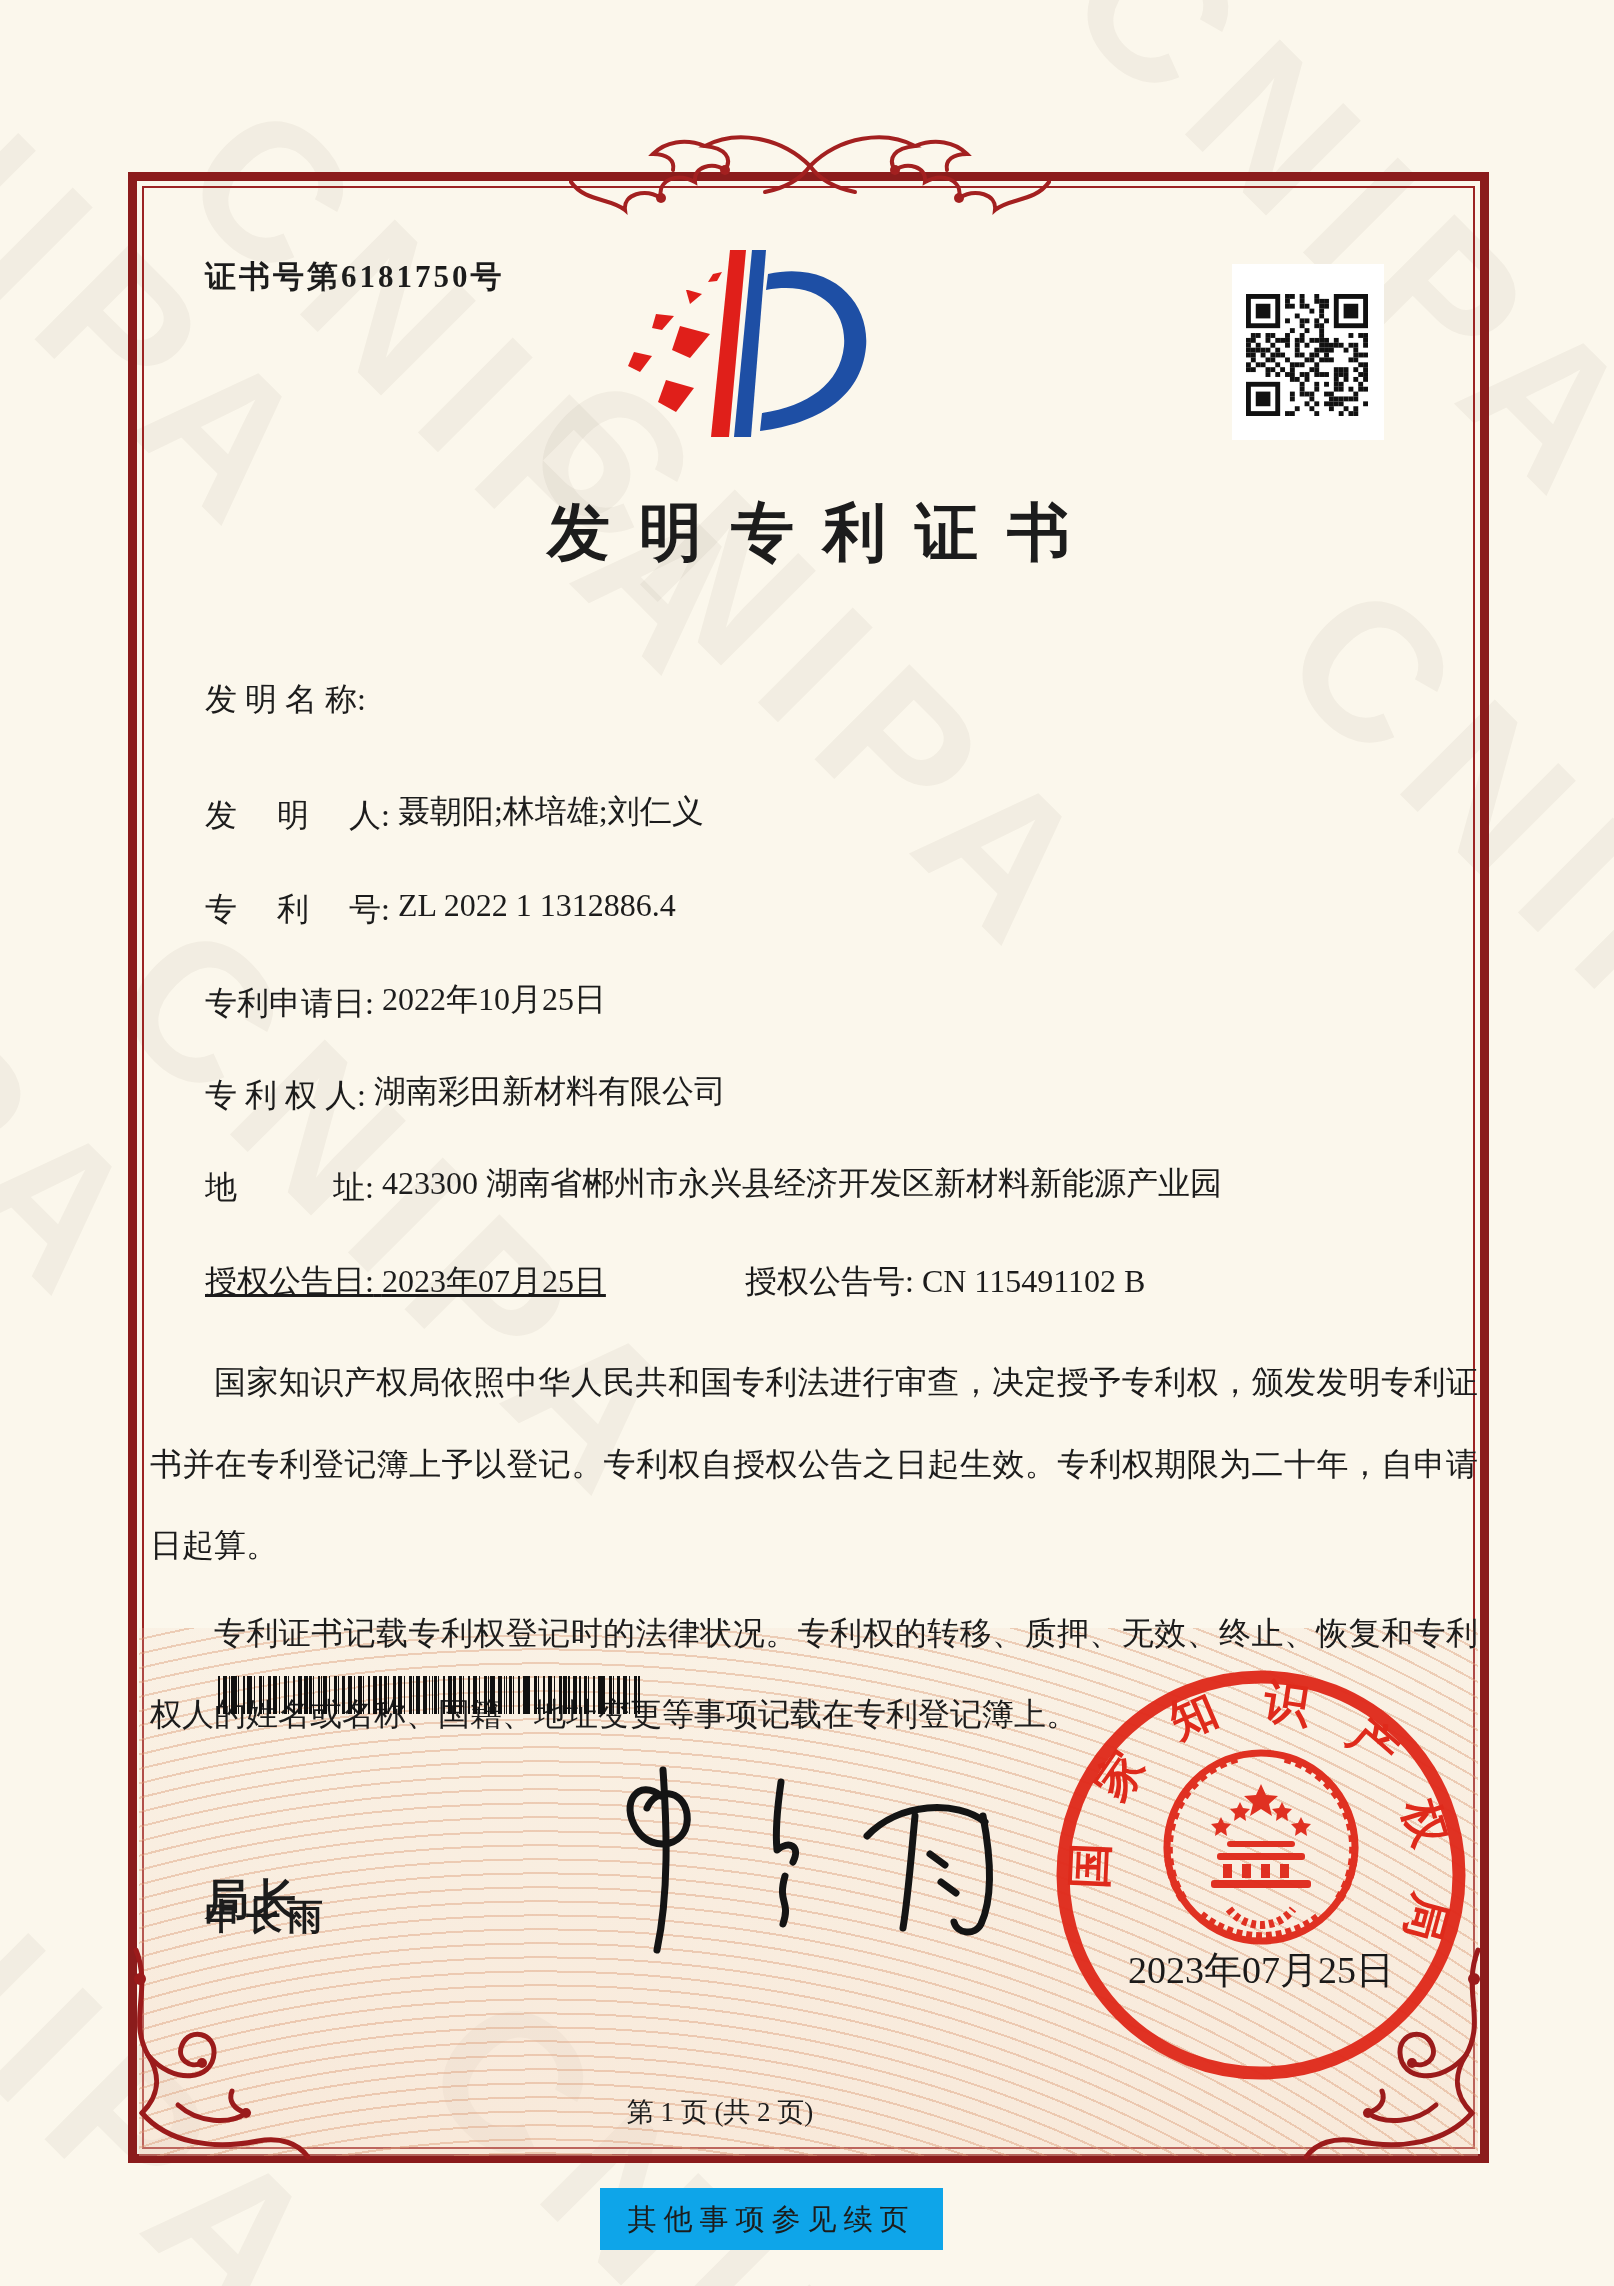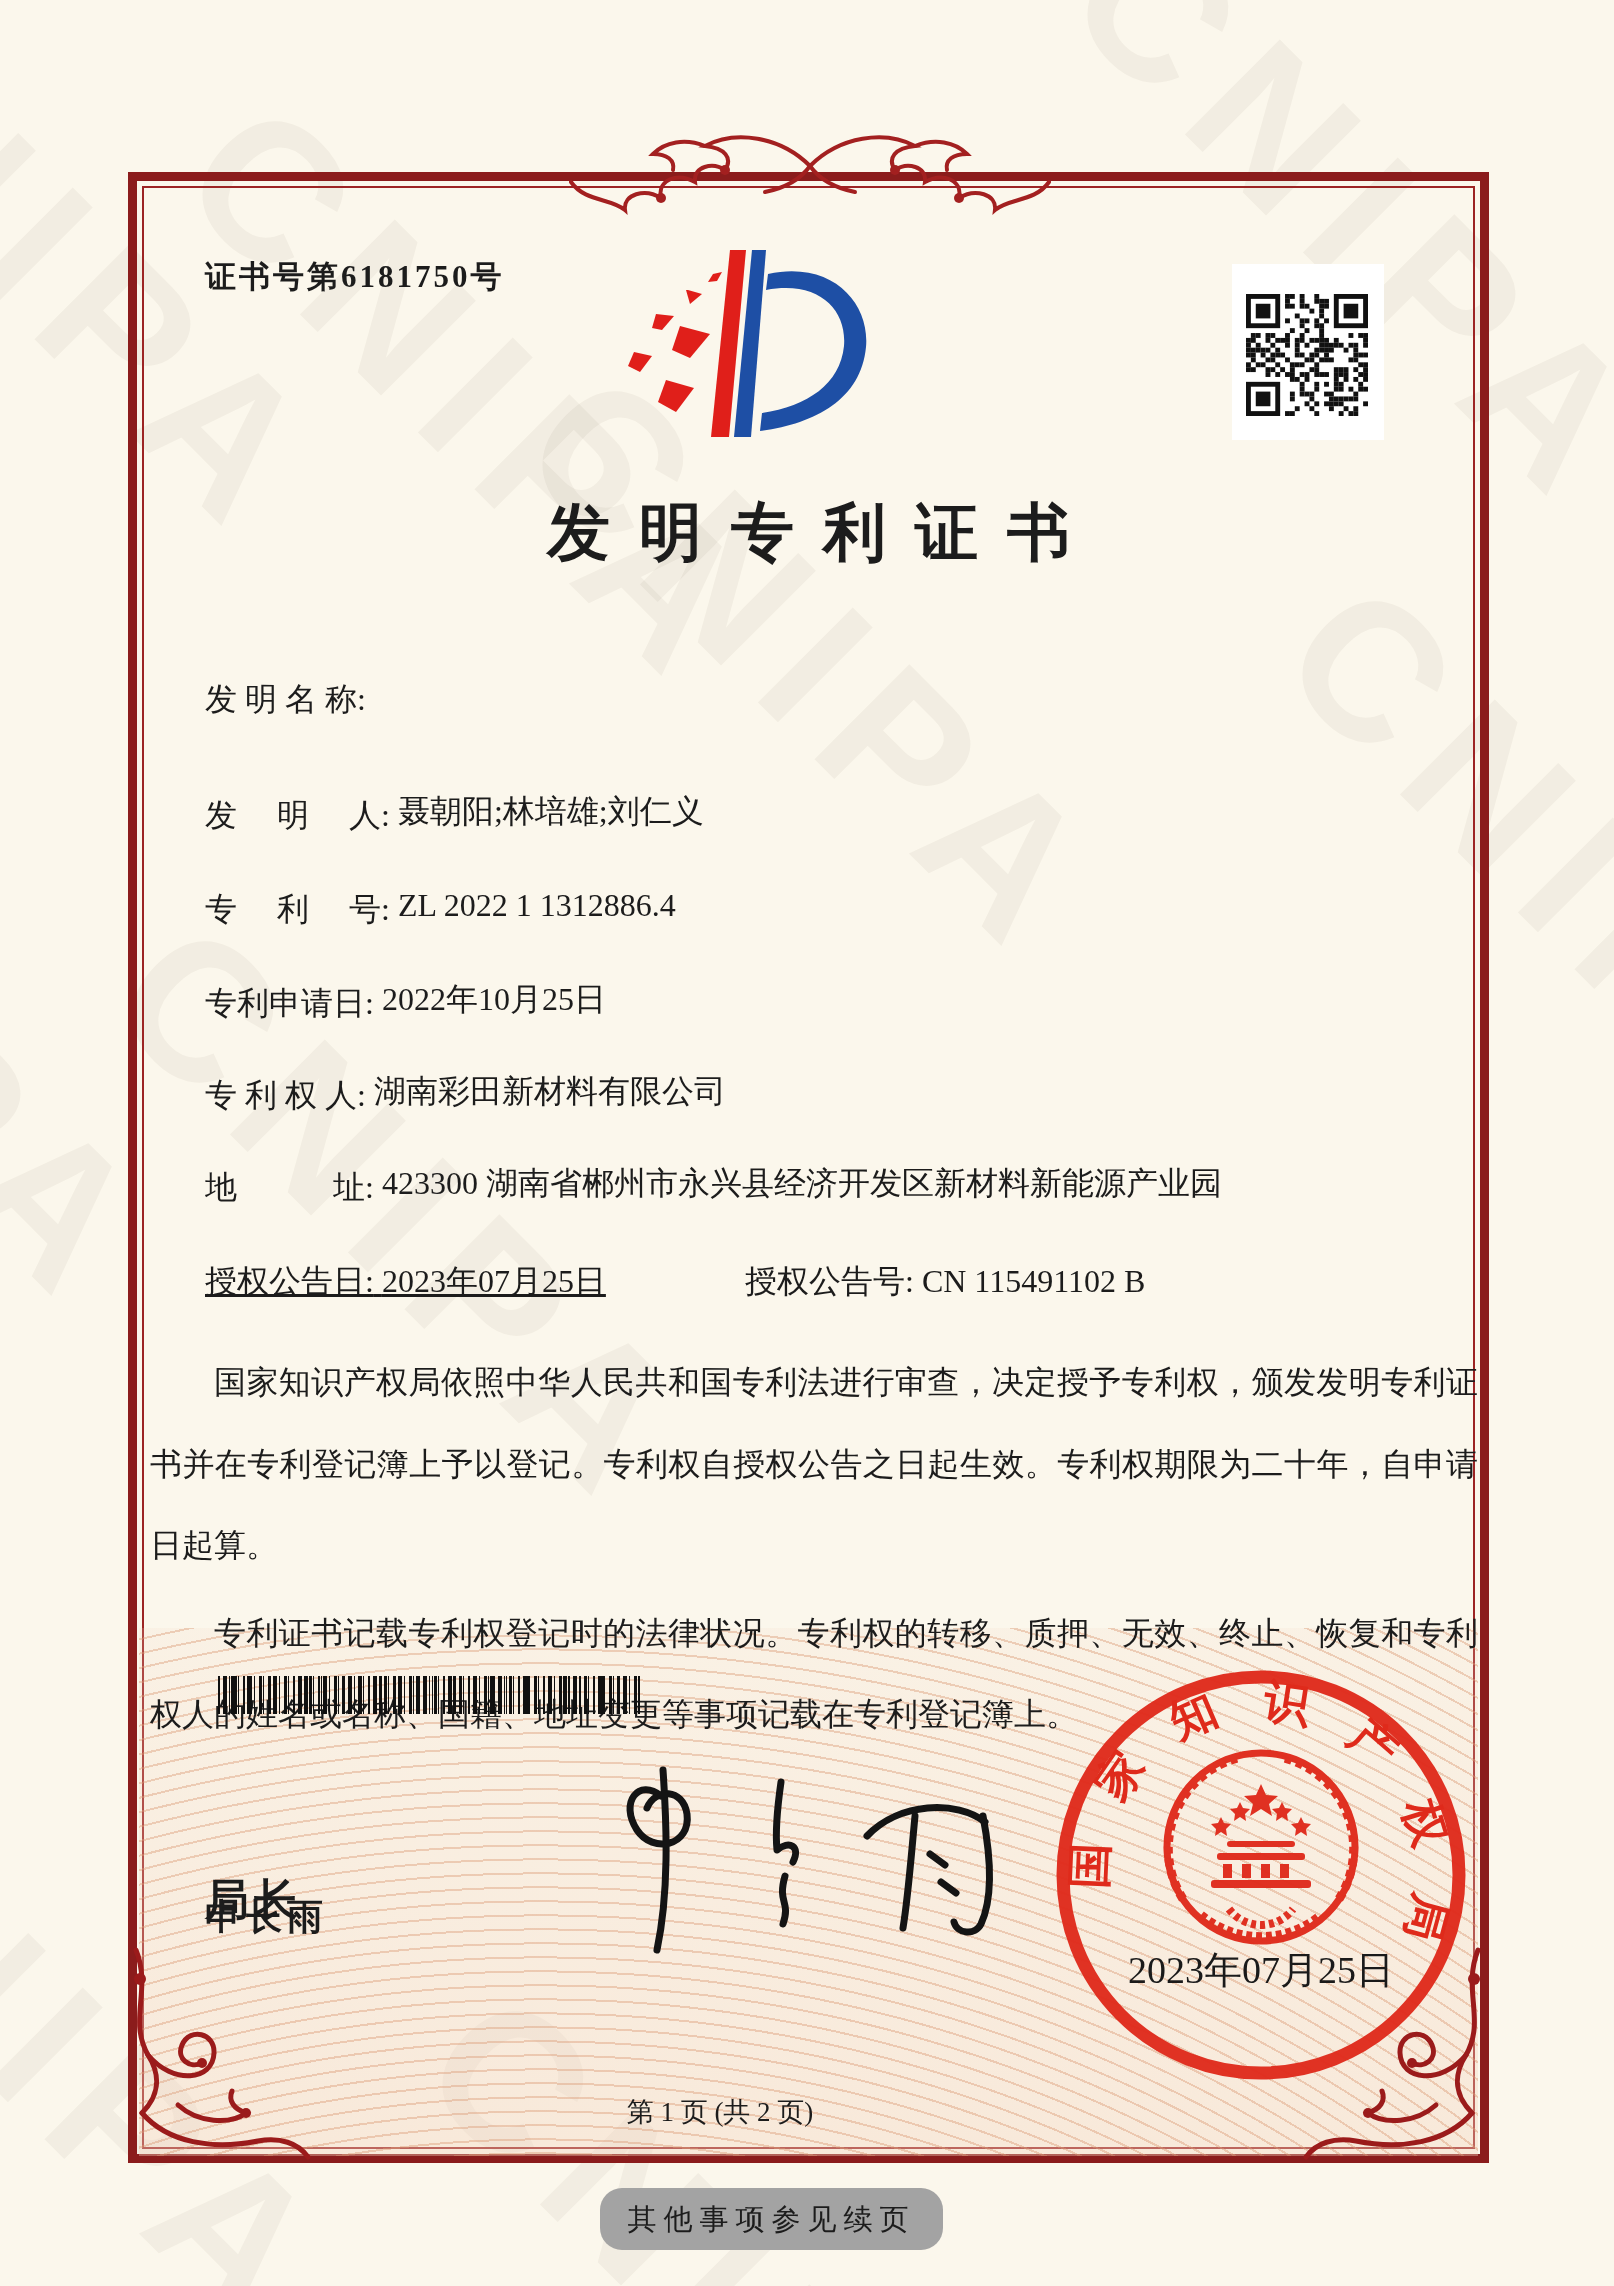--- a/index.html
+++ b/index.html
@@ -34,22 +34,22 @@
     background:
       repeating-linear-gradient(90deg,#101010 0 2px,transparent 2px 5px,#101010 5px 9px,transparent 9px 11px,#101010 11px 12px,transparent 12px 16px,#101010 16px 19px,transparent 19px 20px,#101010 20px 21px,transparent 21px 25px),
       repeating-linear-gradient(90deg,transparent 0 13px,#101010 13px 16px,transparent 16px 29px,#101010 29px 30px,transparent 30px 37px);}
   .sig-title{position:absolute;left:205px;top:1823px;font-size:44px;font-weight:600;
              font-family:"Liberation Sans","DejaVu Sans",sans-serif;letter-spacing:5px;margin-top:48px;}
   .sig-name{position:absolute;left:205px;top:1893px;font-size:36px;font-weight:600;
             font-family:"Liberation Sans","DejaVu Sans",sans-serif;letter-spacing:5px;}
   .signature-svg{position:absolute;left:585px;top:1758px;}
   .seal{position:absolute;left:1046px;top:1660px;}
   .page-info{position:absolute;left:560px;top:2094px;width:320px;text-align:center;font-size:27px;}
-  .footer-note{position:absolute;left:600px;top:2188px;width:343px;height:62px;background:#a3a3a3;
-               text-align:center;line-height:62px;font-size:29px;letter-spacing:7px;border-radius:22px;}
+  .footer-note{position:absolute;left:600px;top:2188px;width:343px;height:62px;background:#0ea5e9;
+               text-align:center;line-height:62px;font-size:29px;letter-spacing:7px;}
   .ornament{position:absolute;z-index:2;}
 </style>
 </head>
 <body>
 
 <div class="page">
 
   <div class="wm" style="left:-140px;top:-90px;">CNIPA</div>
   <div class="wm" style="left:1185px;top:-120px;">CNIPA</div>
   <div class="wm" style="left:300px;top:60px;">CNIPA</div>

